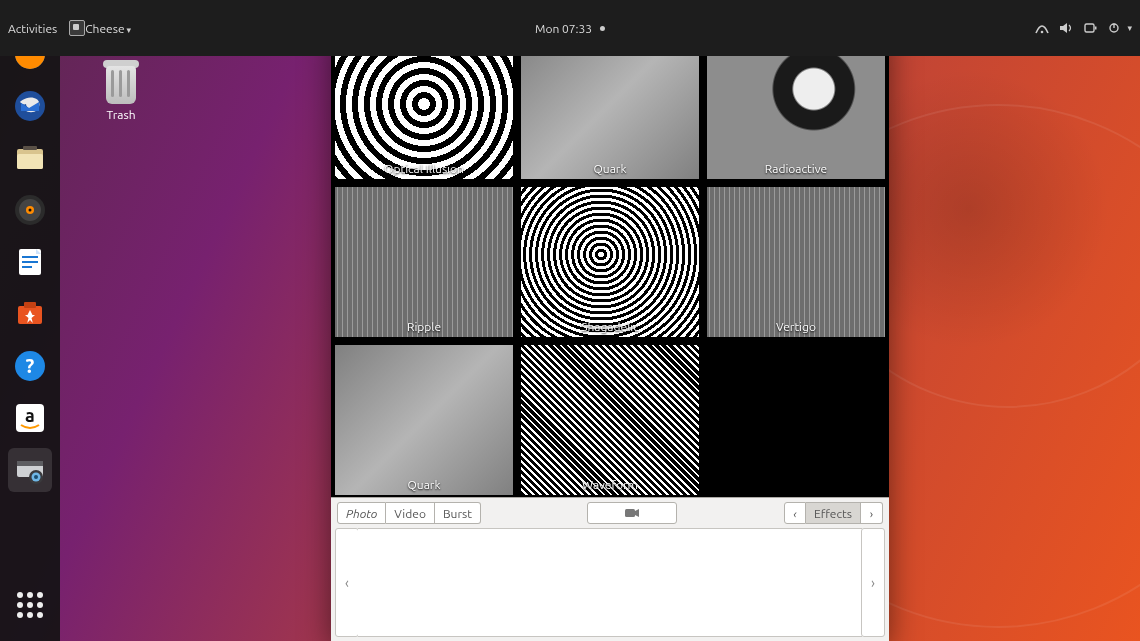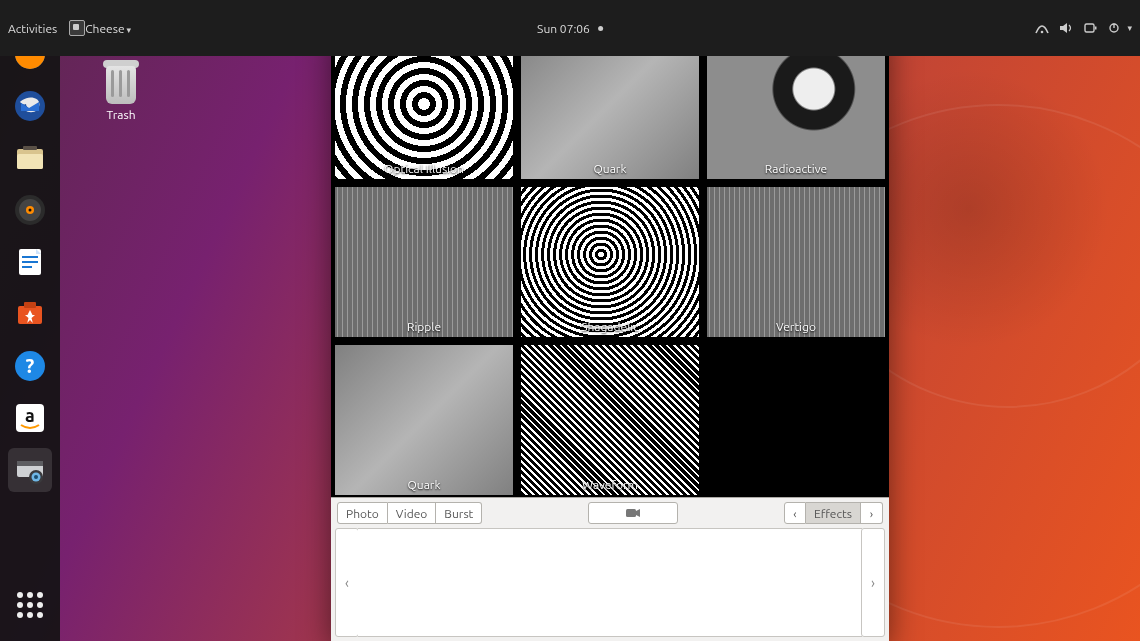--- a/index.html
+++ b/index.html
@@ -193,21 +193,21 @@
     background: #fff;
     border: 1px solid #b4b2ad;
     padding: 3px 8px;
     font-size: 12px;
     color: #555;
     display: flex; align-items: center; gap: 4px;
     height: 22px;
     box-sizing: border-box;
   }
   .btn-group .tbtn + .tbtn { border-left: none; }
-  .btn-group .tbtn:first-child { border-radius: 3px 0 0 3px; }
+  .btn-group .tbtn:first-child { border-radius: 3px 0 0 3px; font-style: italic; }
   .btn-group .tbtn:last-child { border-radius: 0 3px 3px 0; }
   .tbtn.single { border-radius: 3px; }
   .tbtn.pressed { background: #d8d6d2; }
   .tb-center { flex:1; display:flex; justify-content:center; }
   .tb-right { display:flex; align-items:center; }
 
   
   .filmstrip {
     background: #f2f1f0;
     flex: 1;
@@ -233,21 +233,21 @@
 
 <div class="top-panel">
   <div class="tp-left">
     <span>Activities</span>
     <span class="app-menu">
       <span class="app-menu-icon"></span>
       <span class="dropdown-tri">Cheese</span>
     </span>
   </div>
   <div class="tp-center">
-    <span>Sun 07:06</span>
+    <span>Mon 07:33</span>
     <span class="clock-dot"></span>
   </div>
   <div class="tp-right">
     <span class="tri-icon">
       <svg viewBox="0 0 14 12">
           <path d="M1 11 Q7 -3 13 11" fill="none" stroke="#ccc" stroke-width="1.6"></path>
           <circle cx="7" cy="10" r="1.3" fill="#ccc"></circle>
         </svg>
     </span>
     <span class="tri-icon">

